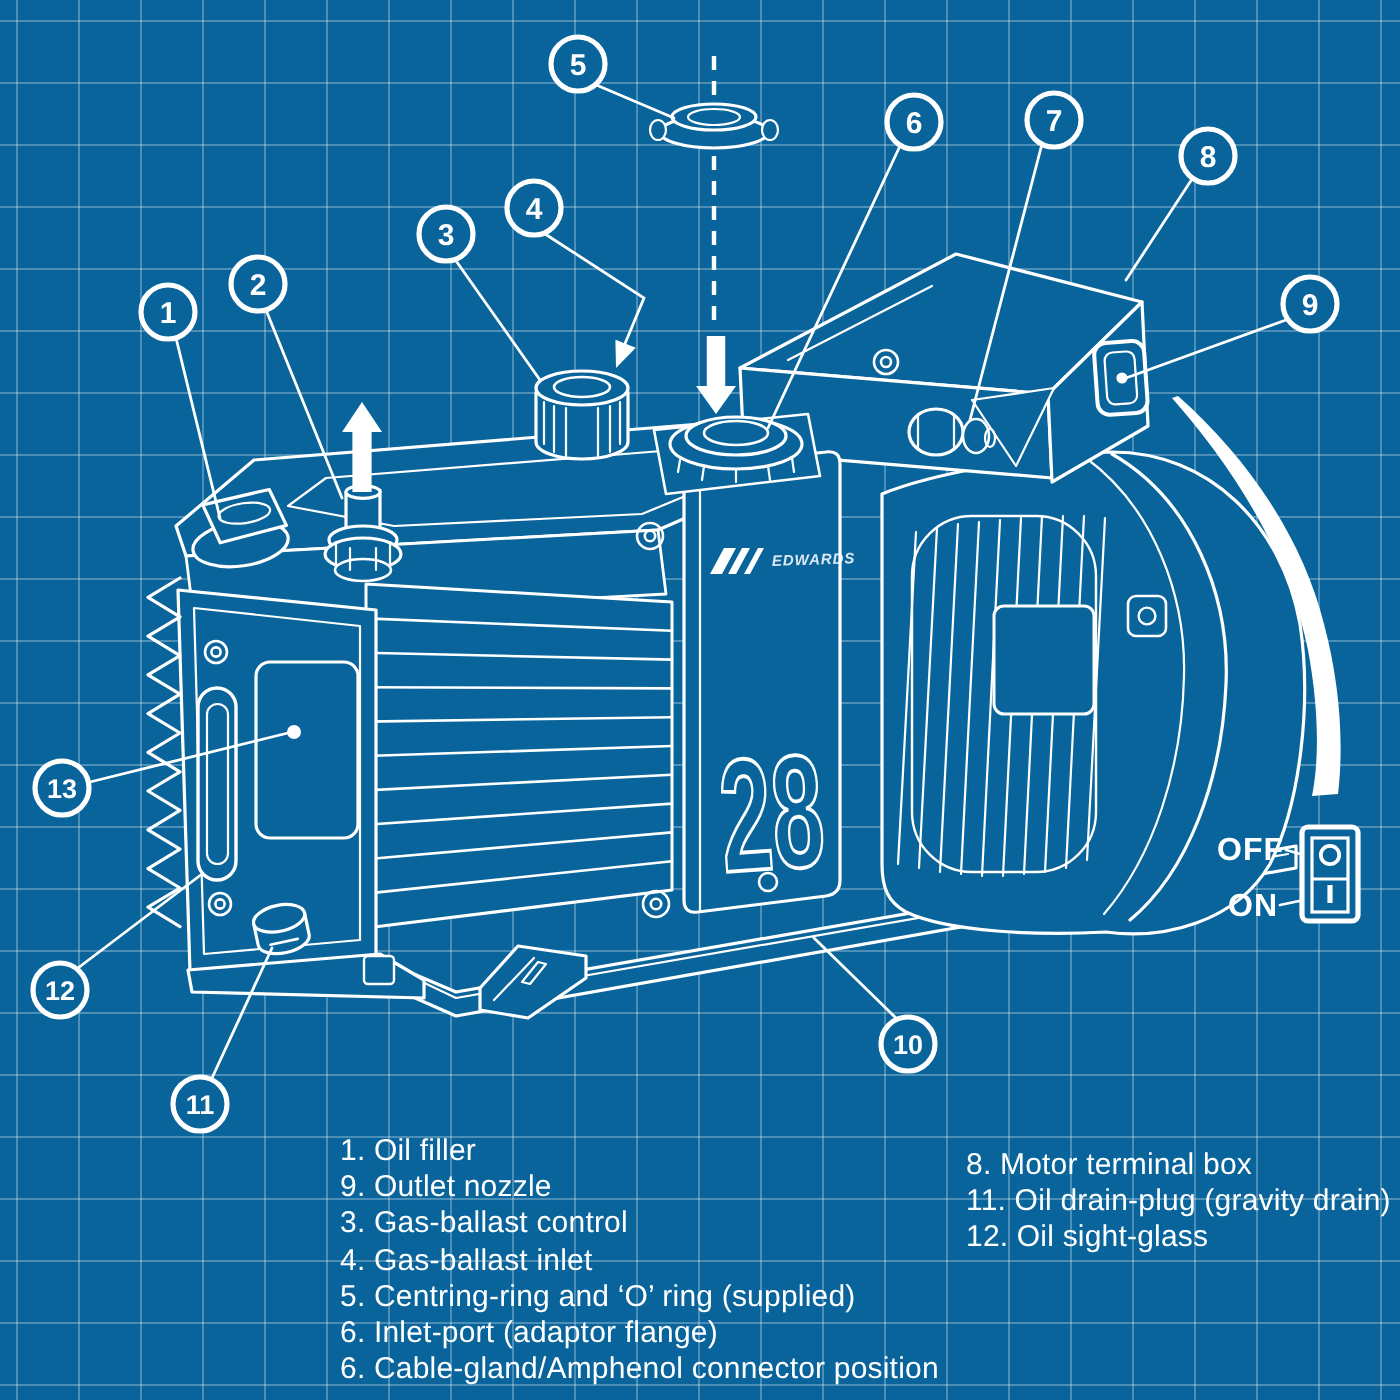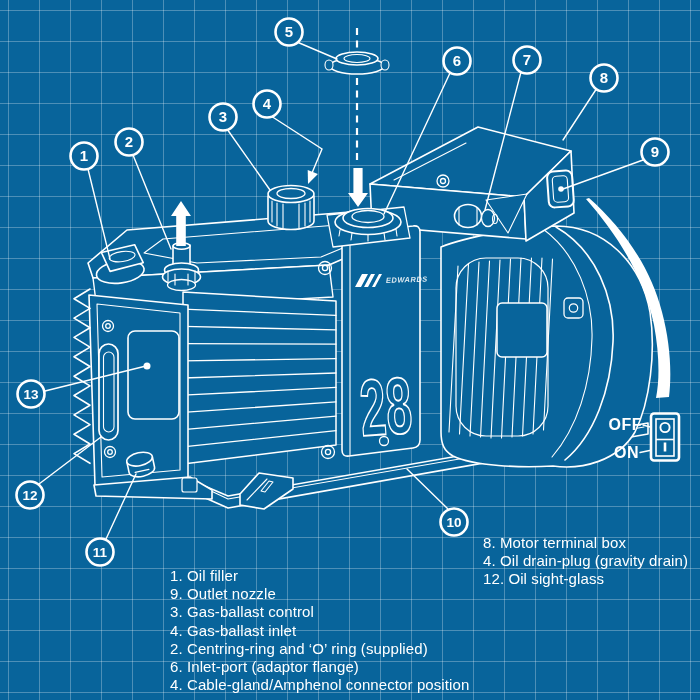--- a/index.html
+++ b/index.html
@@ -9,21 +9,21 @@
     background-color:#08649B;
     background-image:
       linear-gradient(to right, rgba(255,255,255,.28) 1px, transparent 1px),
       linear-gradient(to bottom, rgba(255,255,255,.28) 1px, transparent 1px);
     background-size:31px 31px;
     background-position:8px 10px;
   }
   svg{position:absolute;left:0;top:0;}
   .legend{position:absolute;color:#fff;font-size:15px;line-height:18.2px;letter-spacing:.1px;white-space:nowrap;}
   .legend-left{left:170px;top:567px;}
-  .legend-right{left:483px;top:534px;}
+  .legend-right{left:483px;top:574px;}
   
   .ln{stroke:#fff;fill:none;stroke-width:1.6;stroke-linejoin:round;stroke-linecap:round;}
   .fill{fill:#08649B;}
   .thin{stroke-width:1.1;}
   .med{stroke-width:1.3;}
   .leader{stroke:#fff;stroke-width:1.4;fill:none;stroke-linecap:round;}
   .co{fill:#08649B;stroke:#fff;stroke-width:2.6;}
   .con{fill:#fff;font-weight:bold;font-size:15px;text-anchor:middle;}
   .con2{font-size:13.5px;}
   .swlabel{fill:#fff;font-weight:bold;font-size:16px;text-anchor:end;letter-spacing:.5px;}
@@ -241,23 +241,23 @@
     <circle cx="665" cy="427.5" r="4.6" fill="none" stroke="#fff" stroke-width="1.9"></circle>
     <path d="M665,442.5 L665,451.5" stroke="#fff" stroke-width="2.6"></path>
   </g>
 </svg>
 
 <div class="legend legend-left">
   <div>1. Oil filler</div>
   <div>9. Outlet nozzle</div>
   <div>3. Gas-ballast control</div>
   <div>4. Gas-ballast inlet</div>
-  <div>2. Centring-ring and ‘O’ ring (supplied)</div>
+  <div>5. Centring-ring and ‘O’ ring (supplied)</div>
   <div>6. Inlet-port (adaptor flange)</div>
-  <div>4. Cable-gland/Amphenol connector position</div>
+  <div>6. Cable-gland/Amphenol connector position</div>
 </div>
 <div class="legend legend-right">
   <div>8. Motor terminal box</div>
-  <div>4. Oil drain-plug (gravity drain)</div>
+  <div>11. Oil drain-plug (gravity drain)</div>
   <div>12. Oil sight-glass</div>
 </div>
 
 </div>
 
 </body></html>

